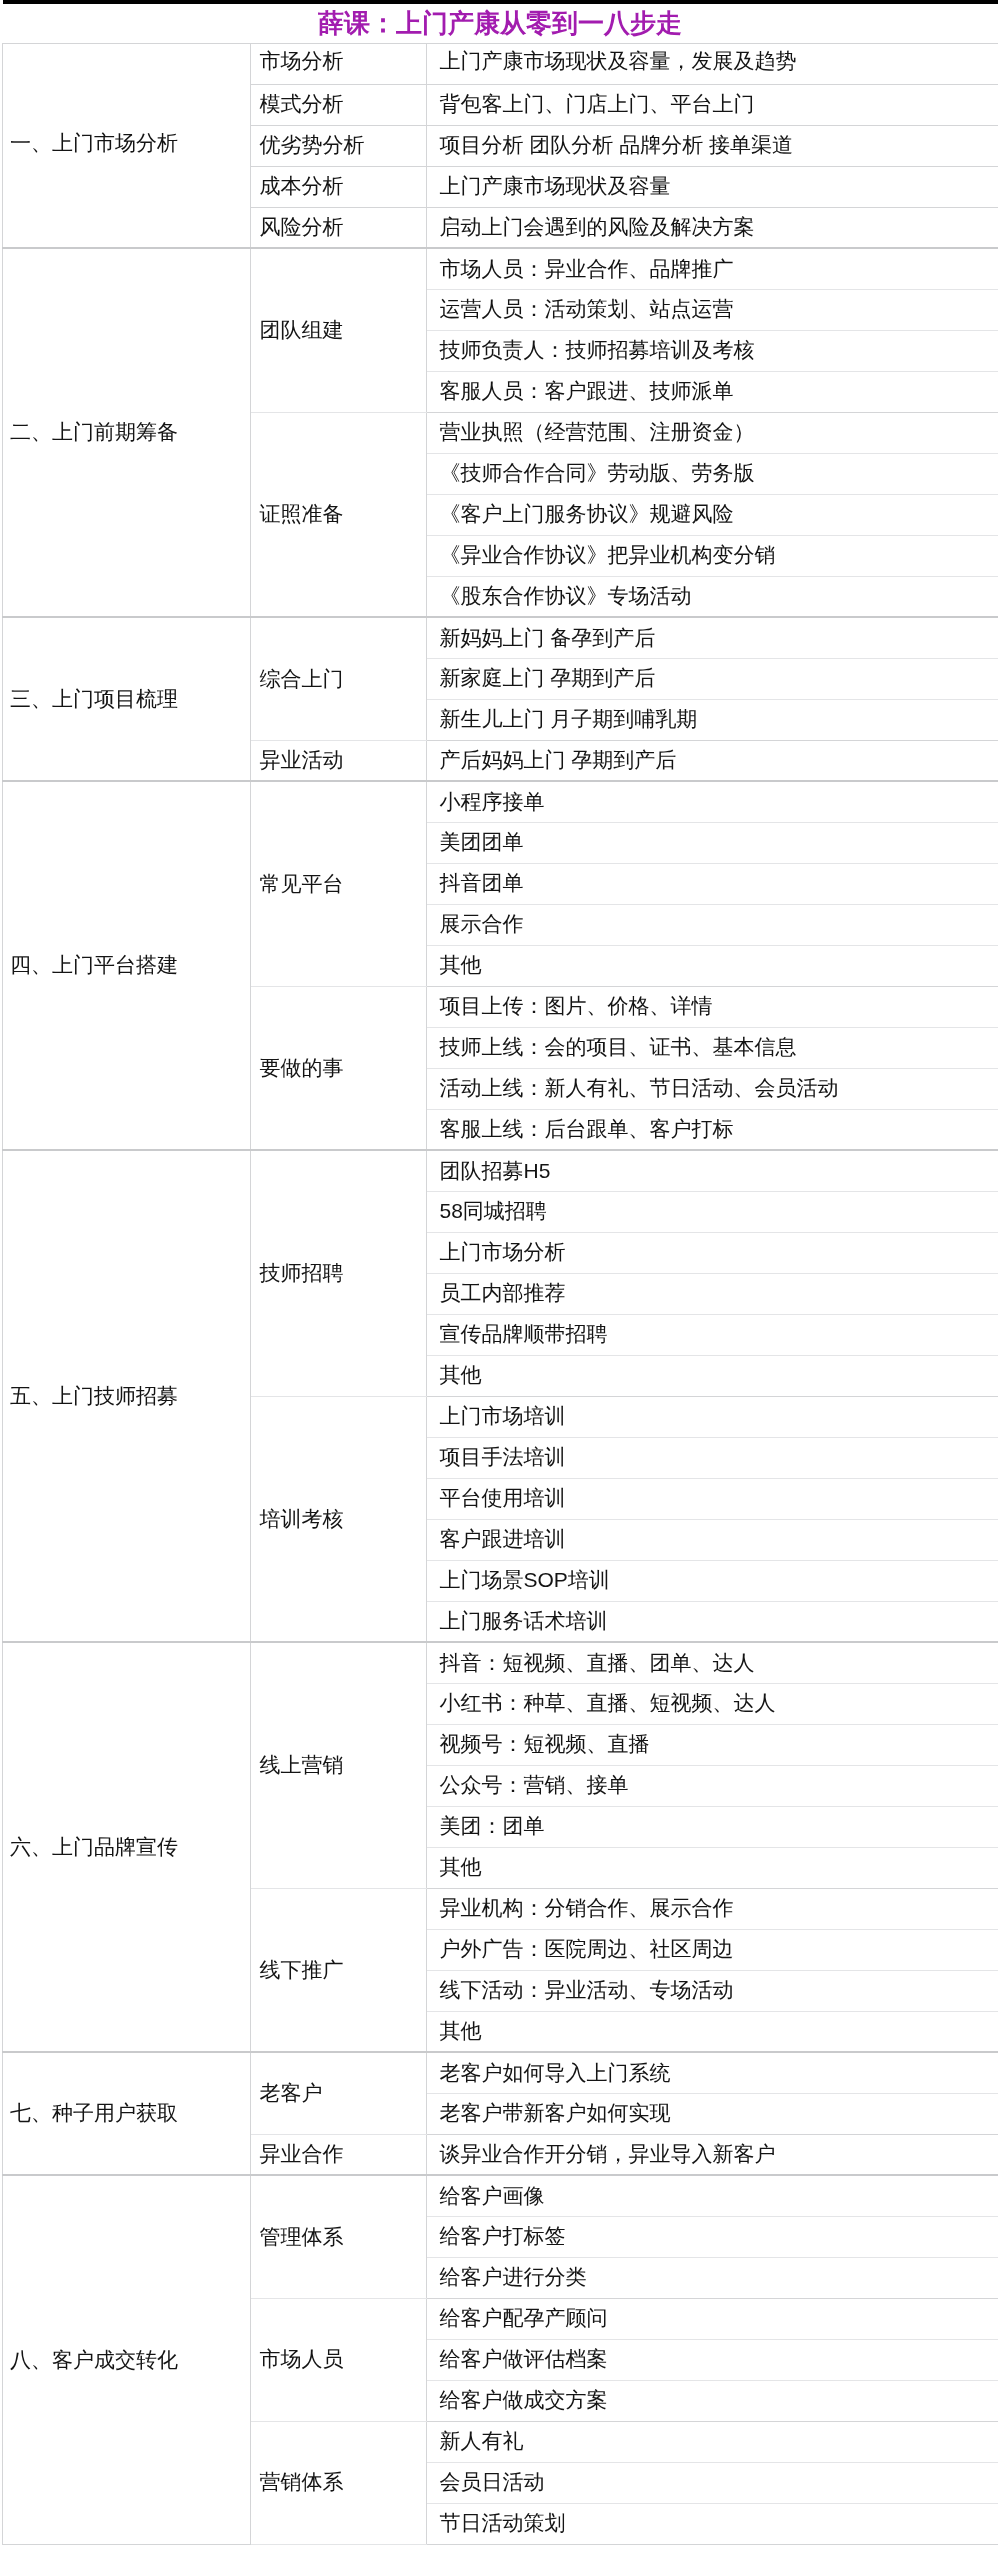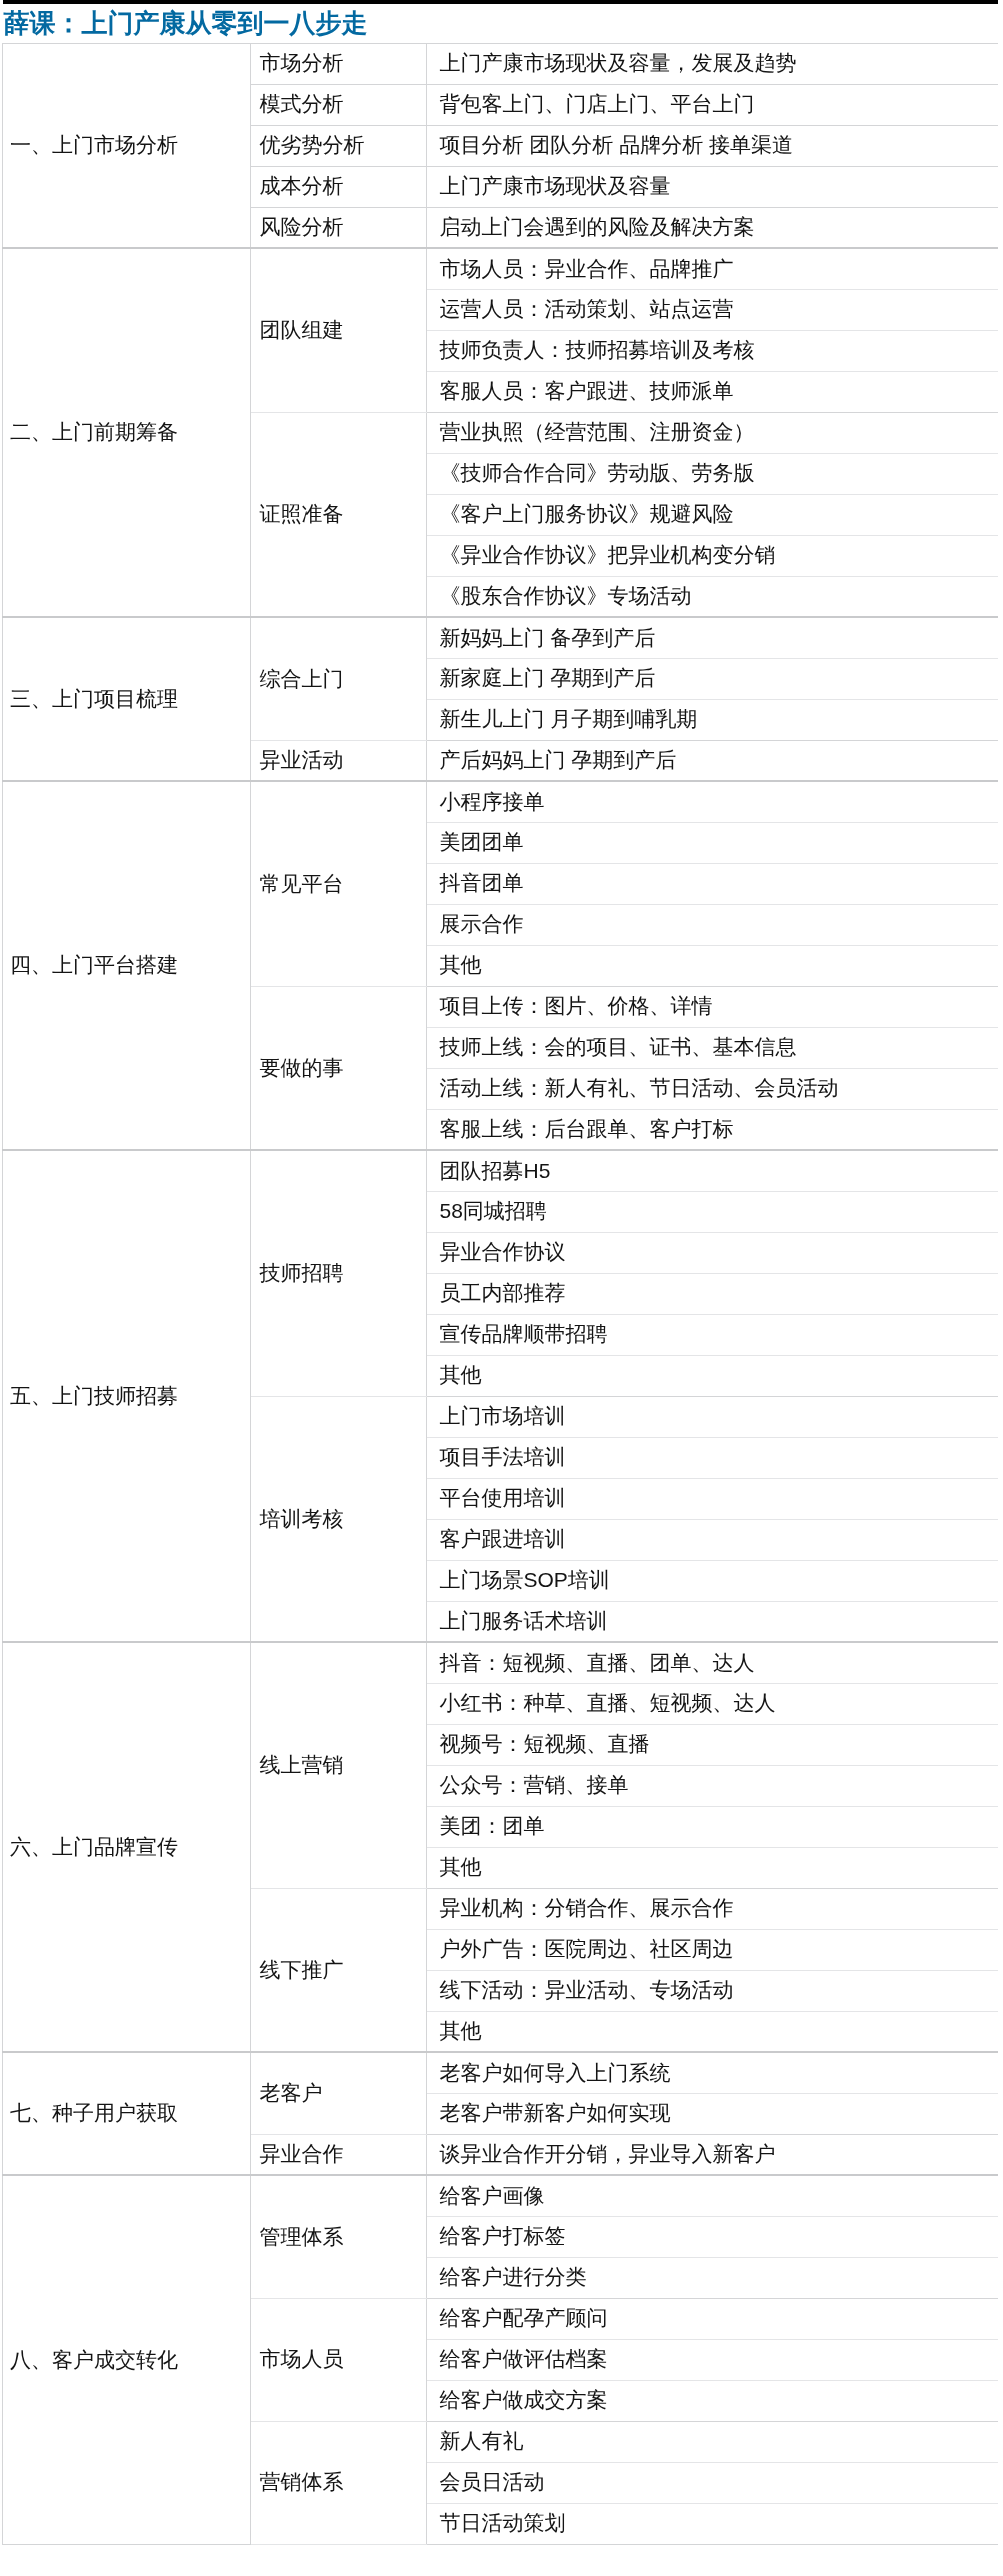--- a/index.html
+++ b/index.html
@@ -31,24 +31,24 @@
     line-height: 1.25;
     white-space: nowrap;
     overflow: hidden;
   }
   
   td.title-cell {
     height: 41px;
     border: none;
     border-top: 4.8px solid #000000;
     border-bottom: 1.4px solid #d4d5d7;
-    text-align: left;
+    text-align: center;
     font-size: 26px;
     font-weight: bold;
-    color: #0369a1;
+    color: #a21caf;
   }
   
   tbody.rows td { height: 41px; }
   td.c1 {
     border-left: 1.4px solid #d4d5d7;
     border-right: 1.4px solid #d4d5d7;
     border-bottom: 1.4px solid #d4d5d7;
     padding-left: 7px;
   }
   td.c2 {
@@ -57,21 +57,21 @@
     padding-left: 8.3px;
   }
   td.c3 {
     border-bottom: 1.4px solid #e4e5e7;
     padding-left: 12.4px;
   }
   tr.grp-end td.c2, tr.grp-end td.c3 {
     border-bottom-color: #d4d5d7;
   }
   tr.sec-start td { border-top: 2.1px solid #c9cacc; }
-  tbody.rows tr:first-child td { border-top: 1.4px solid #d4d5d7; }
+  tbody.rows tr:first-child td { border-top: 1.4px solid #d4d5d7; font-family: Liberation Mono, monospace; }
 </style>
 </head>
 <body>
 
 <div class="sheet">
   <table class="outline">
     <colgroup>
       <col style="width:248px">
       <col style="width:176px">
       <col style="width:571px">
@@ -180,21 +180,21 @@
         </tr>
         <tr class="sec-start">
           <td class="c1" rowspan="12">五、上门技师招募</td>
           <td class="c2" rowspan="6">技师招聘</td>
           <td class="c3">团队招募H5</td>
         </tr>
         <tr>
           <td class="c3">58同城招聘</td>
         </tr>
         <tr>
-          <td class="c3">异业合作协议</td>
+          <td class="c3">上门市场分析</td>
         </tr>
         <tr>
           <td class="c3">员工内部推荐</td>
         </tr>
         <tr>
           <td class="c3">宣传品牌顺带招聘</td>
         </tr>
         <tr class="grp-end">
           <td class="c3">其他</td>
         </tr>

